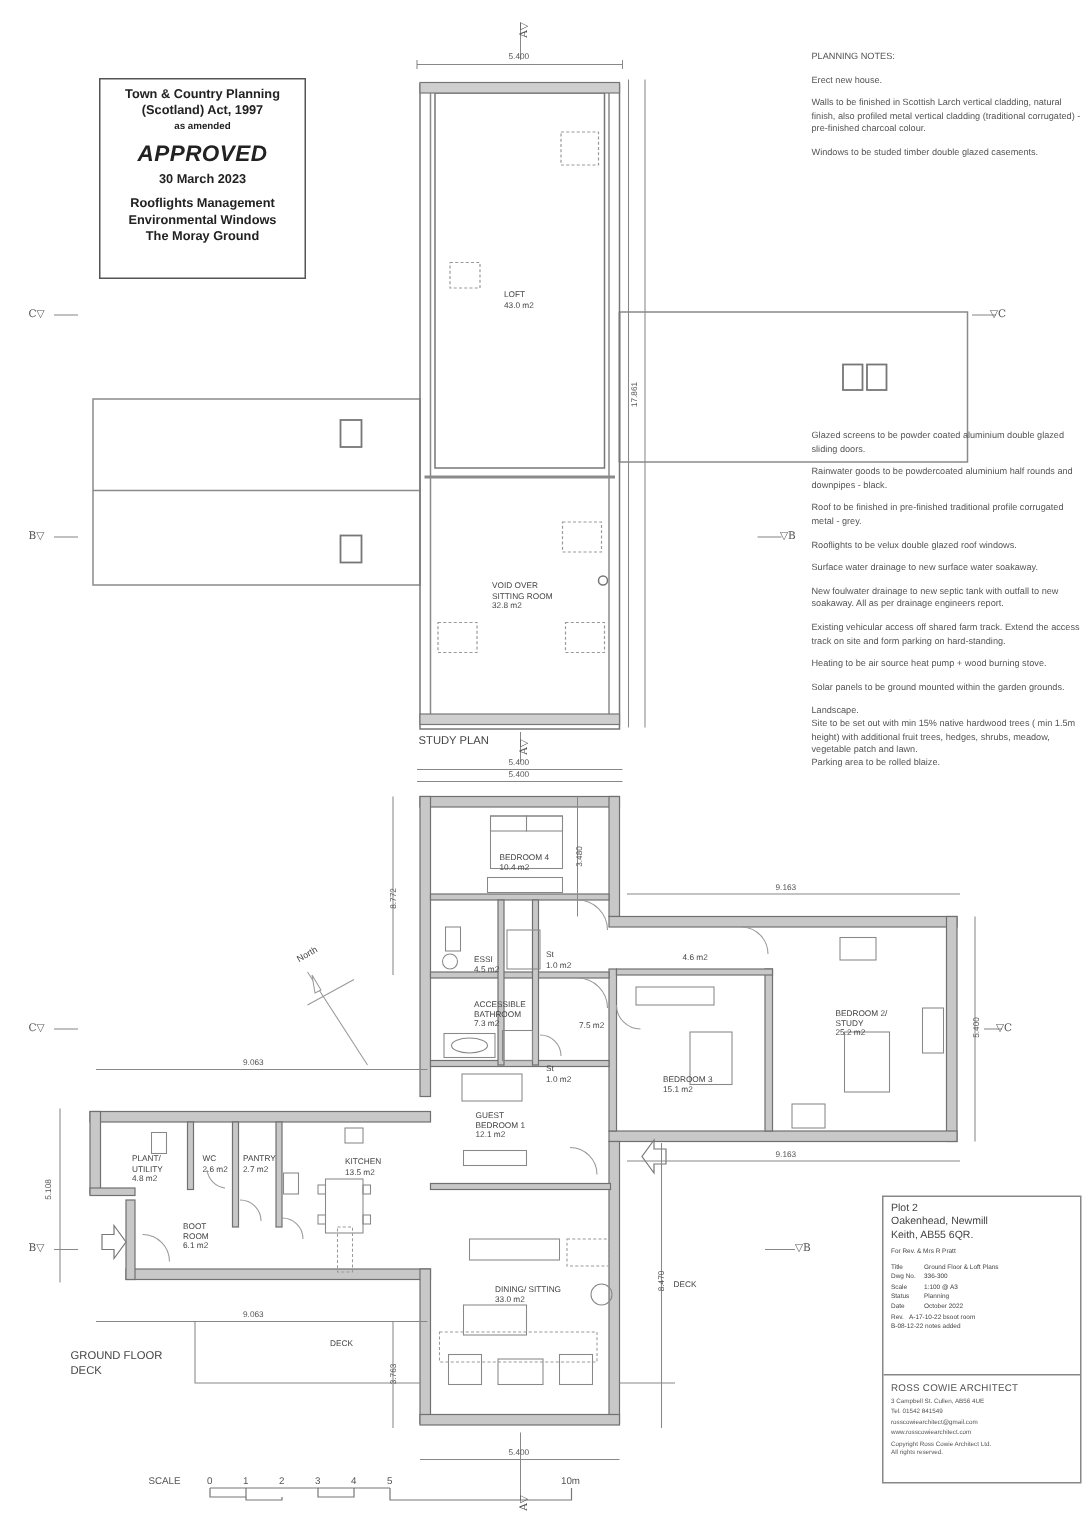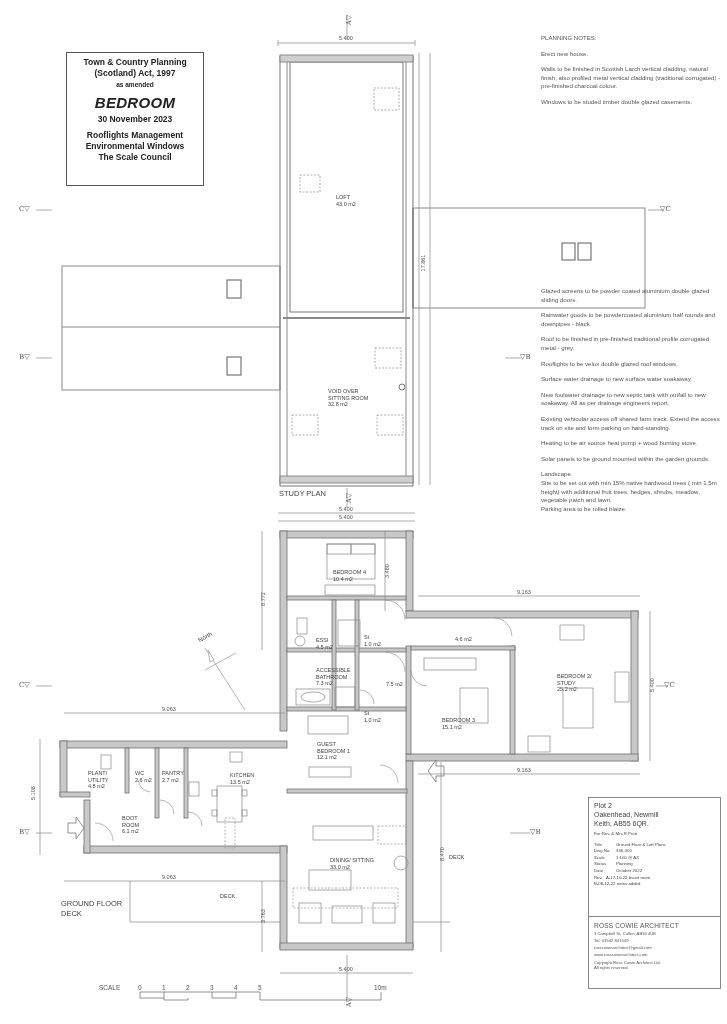--- a/index.html
+++ b/index.html
@@ -207,25 +207,25 @@
     <polyline points="260,992 260,1000 381,1000 381,992"></polyline>
     <line x1="140" y1="992" x2="260" y2="992"></line>
   </g>
 
 </svg>
 
 <div class="abs stamp">
   <div>Town &amp; Country Planning</div>
   <div>(Scotland) Act, 1997</div>
   <div class="small">as amended</div>
-  <div class="approved">BEDROOM</div>
-  <div>30 November 2023</div>
+  <div class="approved">APPROVED</div>
+  <div>30 March 2023</div>
   <div style="margin-top:5px">Rooflights Management</div>
   <div>Environmental Windows</div>
-  <div>The Scale Council</div>
+  <div>The Moray Ground</div>
 </div>
 
 <div class="abs notes" style="top:34px;">
   <p>PLANNING NOTES:</p>
   <p>Erect new house.</p>
   <p>Walls to be finished in Scottish Larch vertical cladding, natural finish, also profiled metal vertical cladding (traditional corrugated) - pre-finished charcoal colour.</p>
   <p>Windows to be studed timber double glazed casements.</p>
 </div>
 <div class="abs notes" style="top:287px;">
   <p>Glazed screens to be powder coated aluminium double glazed sliding doors.</p>
@@ -298,21 +298,21 @@
 13.5 m2</div>
 <div class="abs lbl" style="left:122px;top:815px;">BOOT
 ROOM
 6.1 m2</div>
 <div class="abs lbl" style="left:330px;top:857px;">DINING/ SITTING
 33.0 m2</div>
 <div class="abs lbl" style="left:220px;top:893px;">DECK</div>
 <div class="abs lbl" style="left:449px;top:854px;">DECK</div>
 <div class="abs lbl" style="left:198px;top:634px;transform:rotate(-30deg);font-size:6px;">North</div>
 
-<div class="abs plan-title" style="left:61px;top:899px;">
+<div class="abs plan-title" style="left:47px;top:899px;">
   <div>GROUND FLOOR</div>
     <div>DECK</div>
 </div>
 
 <div class="abs dim" style="left:339px;top:514px;">5.400</div>
 <div class="abs dim" style="left:162px;top:706px;">9.063</div>
 <div class="abs dim" style="left:162px;top:874px;">9.063</div>
 <div class="abs dim" style="left:517px;top:589px;">9.163</div>
 <div class="abs dim" style="left:517px;top:767px;">9.163</div>
 <div class="abs dim" style="left:26px;top:790px;transform:rotate(-90deg);">5.108</div>

